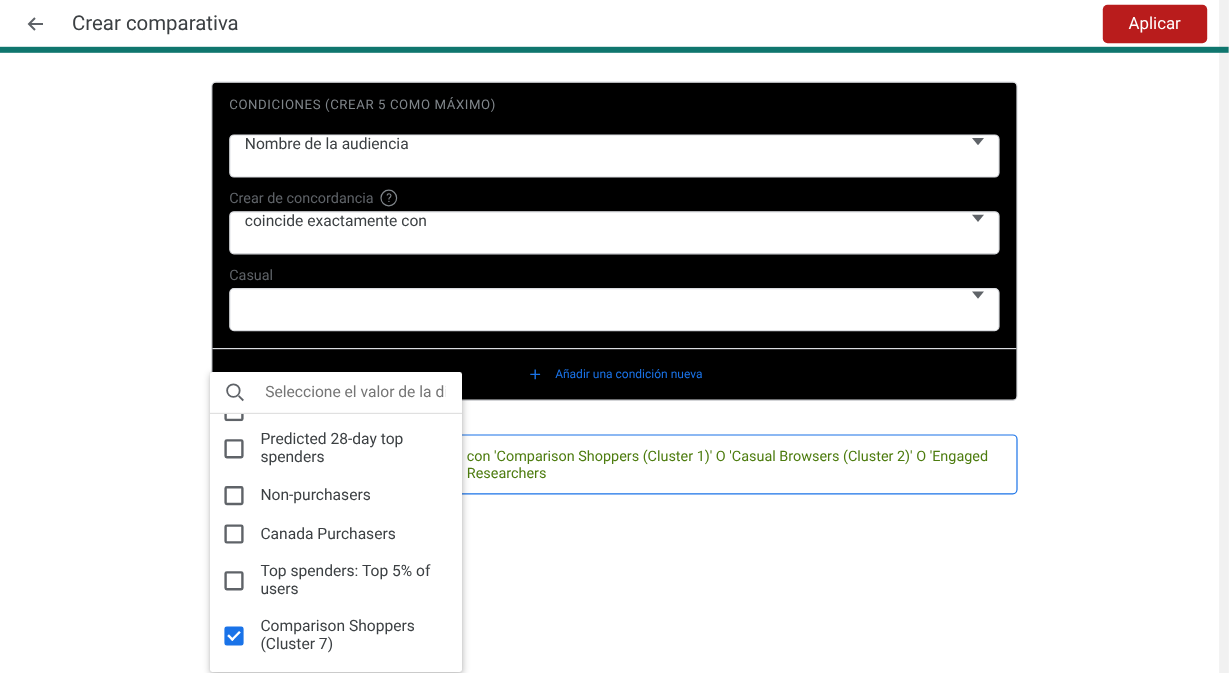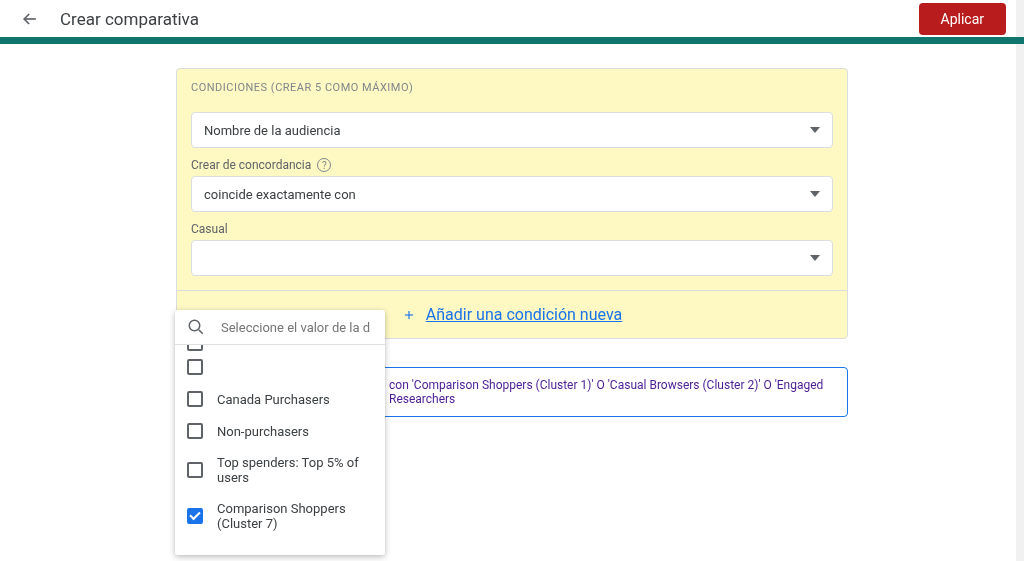--- a/index.html
+++ b/index.html
@@ -12,21 +12,21 @@
     width: 1024px;
     height: 561px;
     overflow: hidden;
   }
   
   .header {
     display: flex;
     align-items: center;
     height: 44px;
     padding: 0 18px;
-    border-bottom: 7px solid #0f766e;
+    border-bottom: 5px solid #0f766e;
     position: relative;
     z-index: 1;
   }
   .header .back {
     width: 24px; height: 24px;
     display: flex; align-items: center; justify-content: center;
     cursor: pointer;
     color: #5f6368;
     margin-right: 18px;
   }
@@ -49,21 +49,21 @@
   
   .panel-wrap {
     display: flex;
     justify-content: center;
     padding-top: 24px;
   }
   .panel {
     width: 672px;
     border: 1px solid #dadce0;
     border-radius: 4px;
-    background: #fef9c3;
+    background: #000000;
   }
   .panel-header {
     font-size: 11px;
     letter-spacing: 0.5px;
     color: #80868b;
     text-transform: uppercase;
     padding: 12px 14px 8px 14px;
   }
   .panel-body {
     padding: 0 14px 14px 14px;
@@ -95,52 +95,50 @@
     color: #5f6368;
     cursor: pointer;
   }
   .dropdown {
     width: 100%;
     border: 1px solid #dadce0;
     border-radius: 4px;
     background: #fff;
     height: 36px;
     display: flex;
-    align-items: center;
     padding: 0 12px;
     font-size: 13px;
     color: #3c4043;
     cursor: pointer;
     position: relative;
   }
   .dropdown .caret {
     margin-left: auto;
     color: #5f6368;
   }
   .add-condition {
     text-align: center;
     padding: 14px 0;
     border-top: 1px solid #dadce0;
     color: #1a73e8;
-    font-size: 16px;
+    font-size: 10px;
     cursor: pointer;
     display: flex;
     align-items: center;
     justify-content: center;
     gap: 10px;
-    text-decoration: underline;
   }
   
   .summary-chip {
     width: 672px;
     margin-top: 28px;
     border: 1px solid #1a73e8;
     border-radius: 4px;
     background: #fff;
-    color: #4c1d95;
+    color: #4d7c0f;
     font-size: 12px;
     padding: 10px 12px;
     display: flex;
     align-items: flex-end;
   }
   
   .popup {
     position: absolute;
     left: 175px;
     top: 310px;
@@ -316,31 +314,32 @@
     <input type="text" placeholder="Seleccione el valor de la dimen" style="">
   </div>
   <div class="popup-list" id="popup-list">
 
     <div class="popup-item partial">
       <span class="checkbox"></span>
     </div>
 
   <div class="popup-item">
         <span class="checkbox"></span>
+        <span>Predicted 28-day top spenders</span>
+      </div>
+      <div class="popup-item">
+        <span class="checkbox"></span>
+        <span>Non-purchasers</span>
       </div>
       <div class="popup-item">
         <span class="checkbox"></span>
         <span>Canada Purchasers</span>
       </div>
       <div class="popup-item">
         <span class="checkbox"></span>
-        <span>Non-purchasers</span>
-      </div>
-      <div class="popup-item">
-        <span class="checkbox"></span>
         <span>Top spenders: Top 5% of users</span>
       </div>
       <div class="popup-item">
         <span class="checkbox checked"></span>
         <span>Comparison Shoppers (Cluster 7)</span>
       </div>
       <div class="popup-item"></div>
     </div>
 </div>
 

